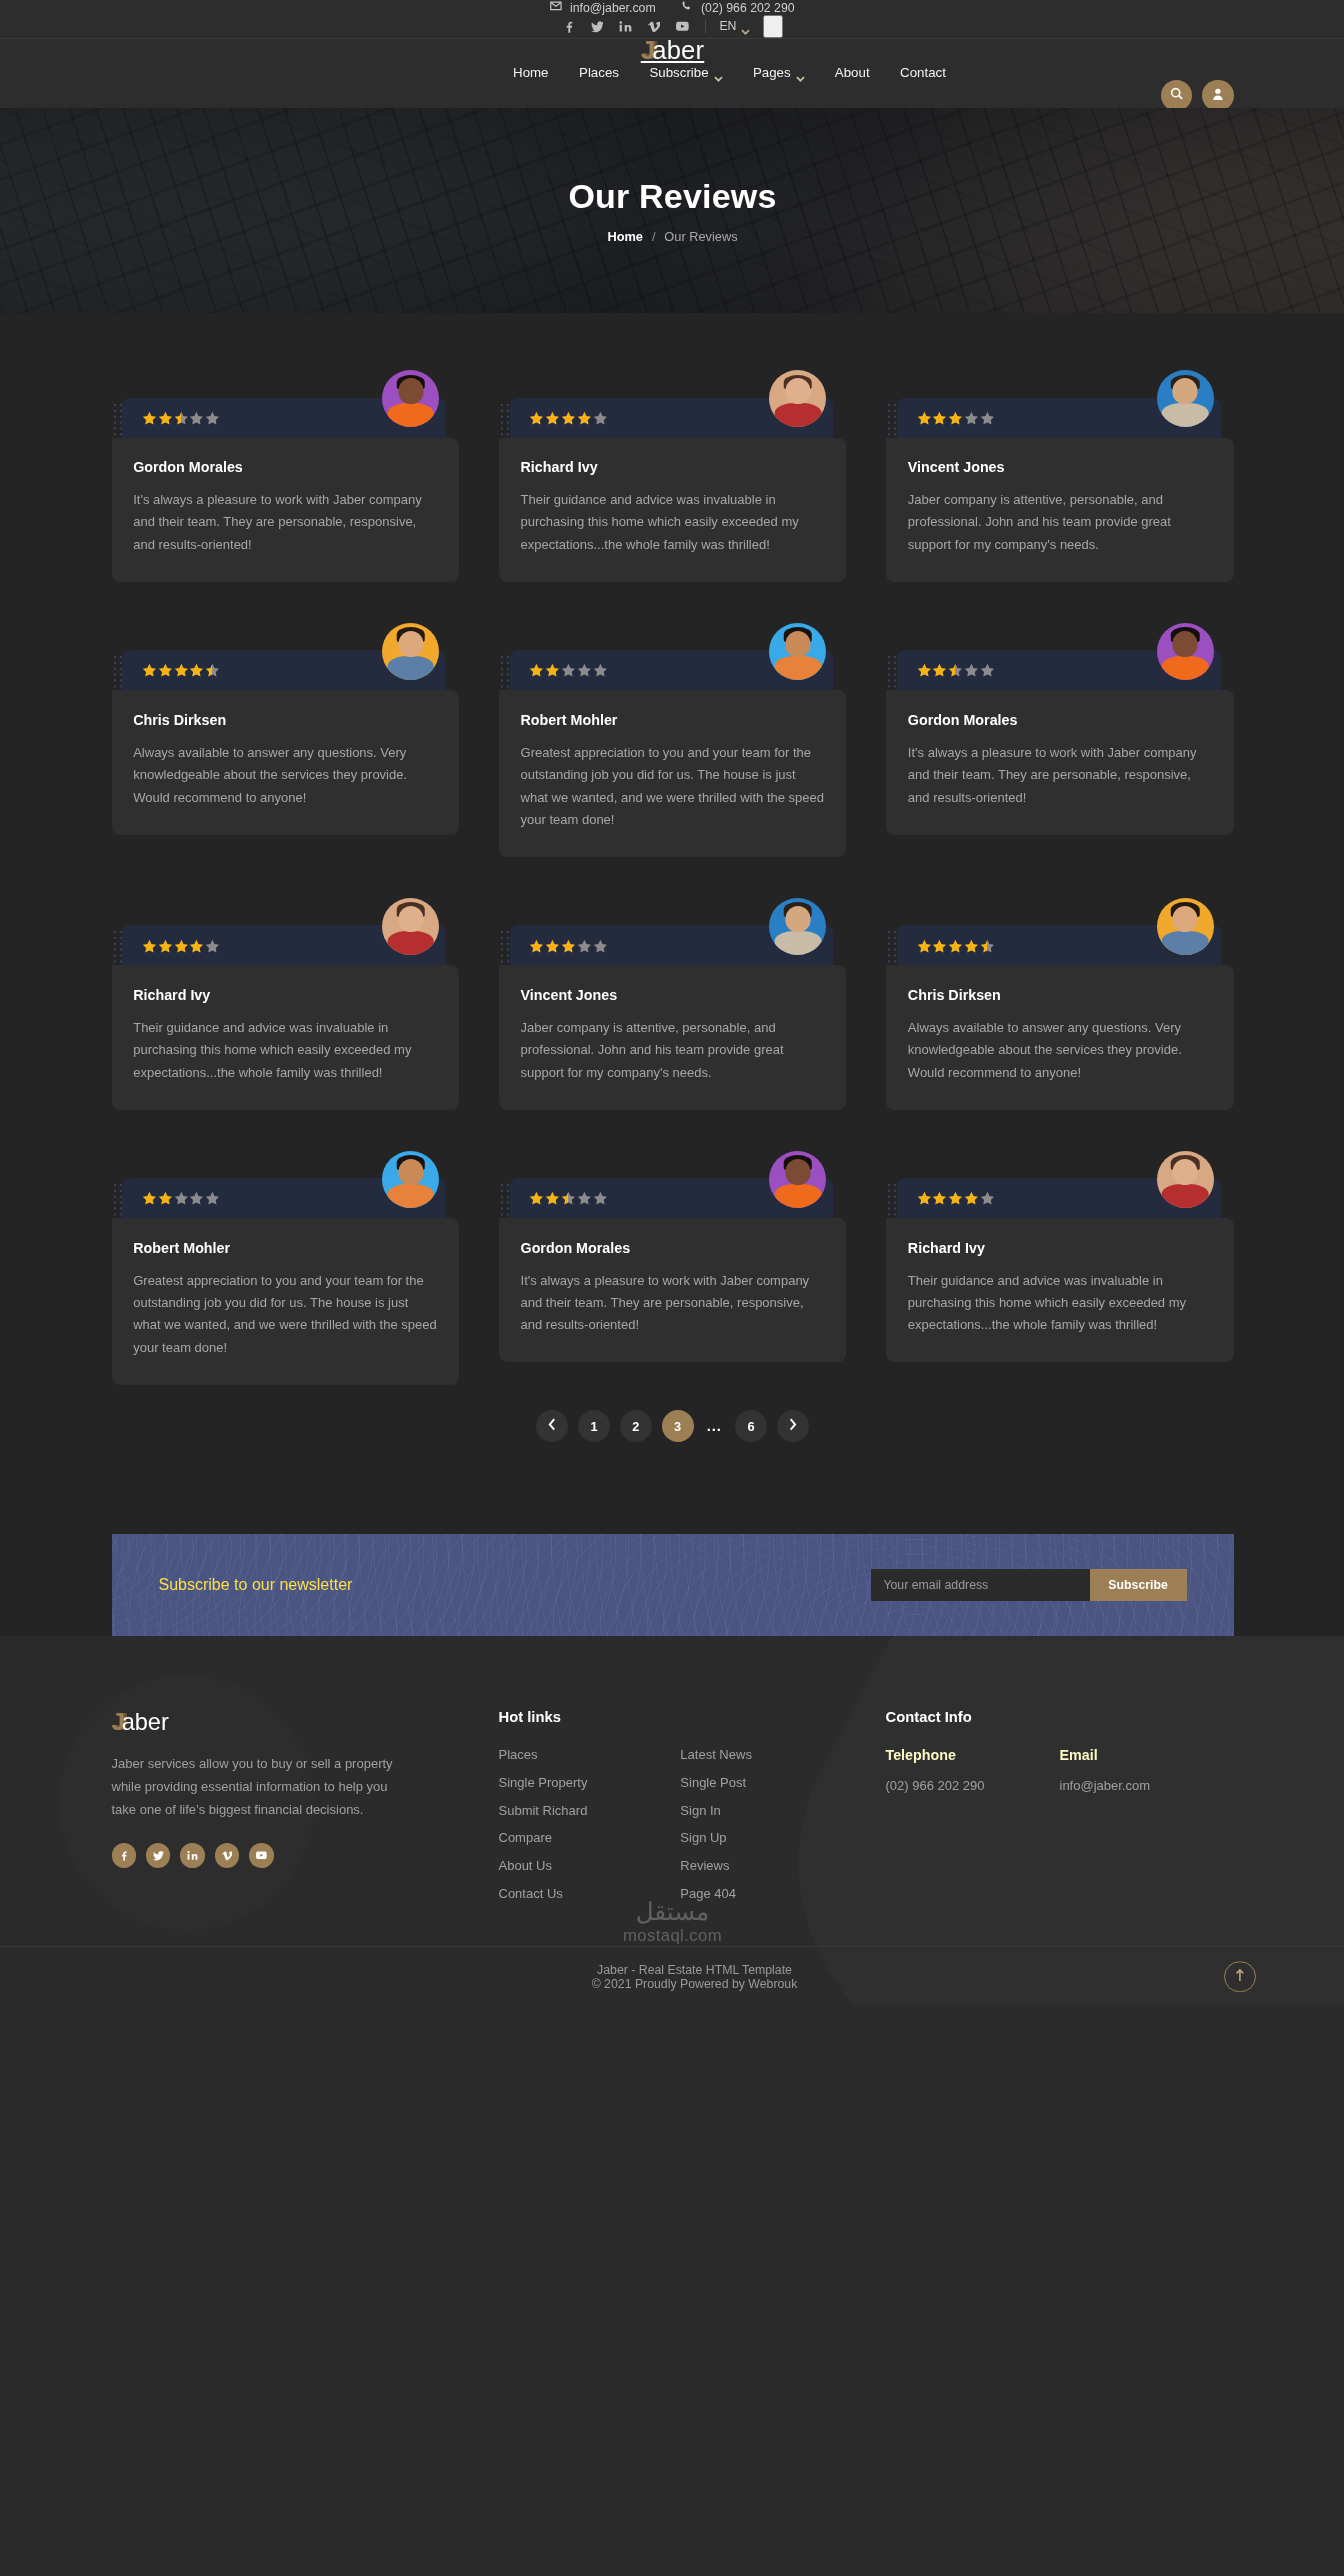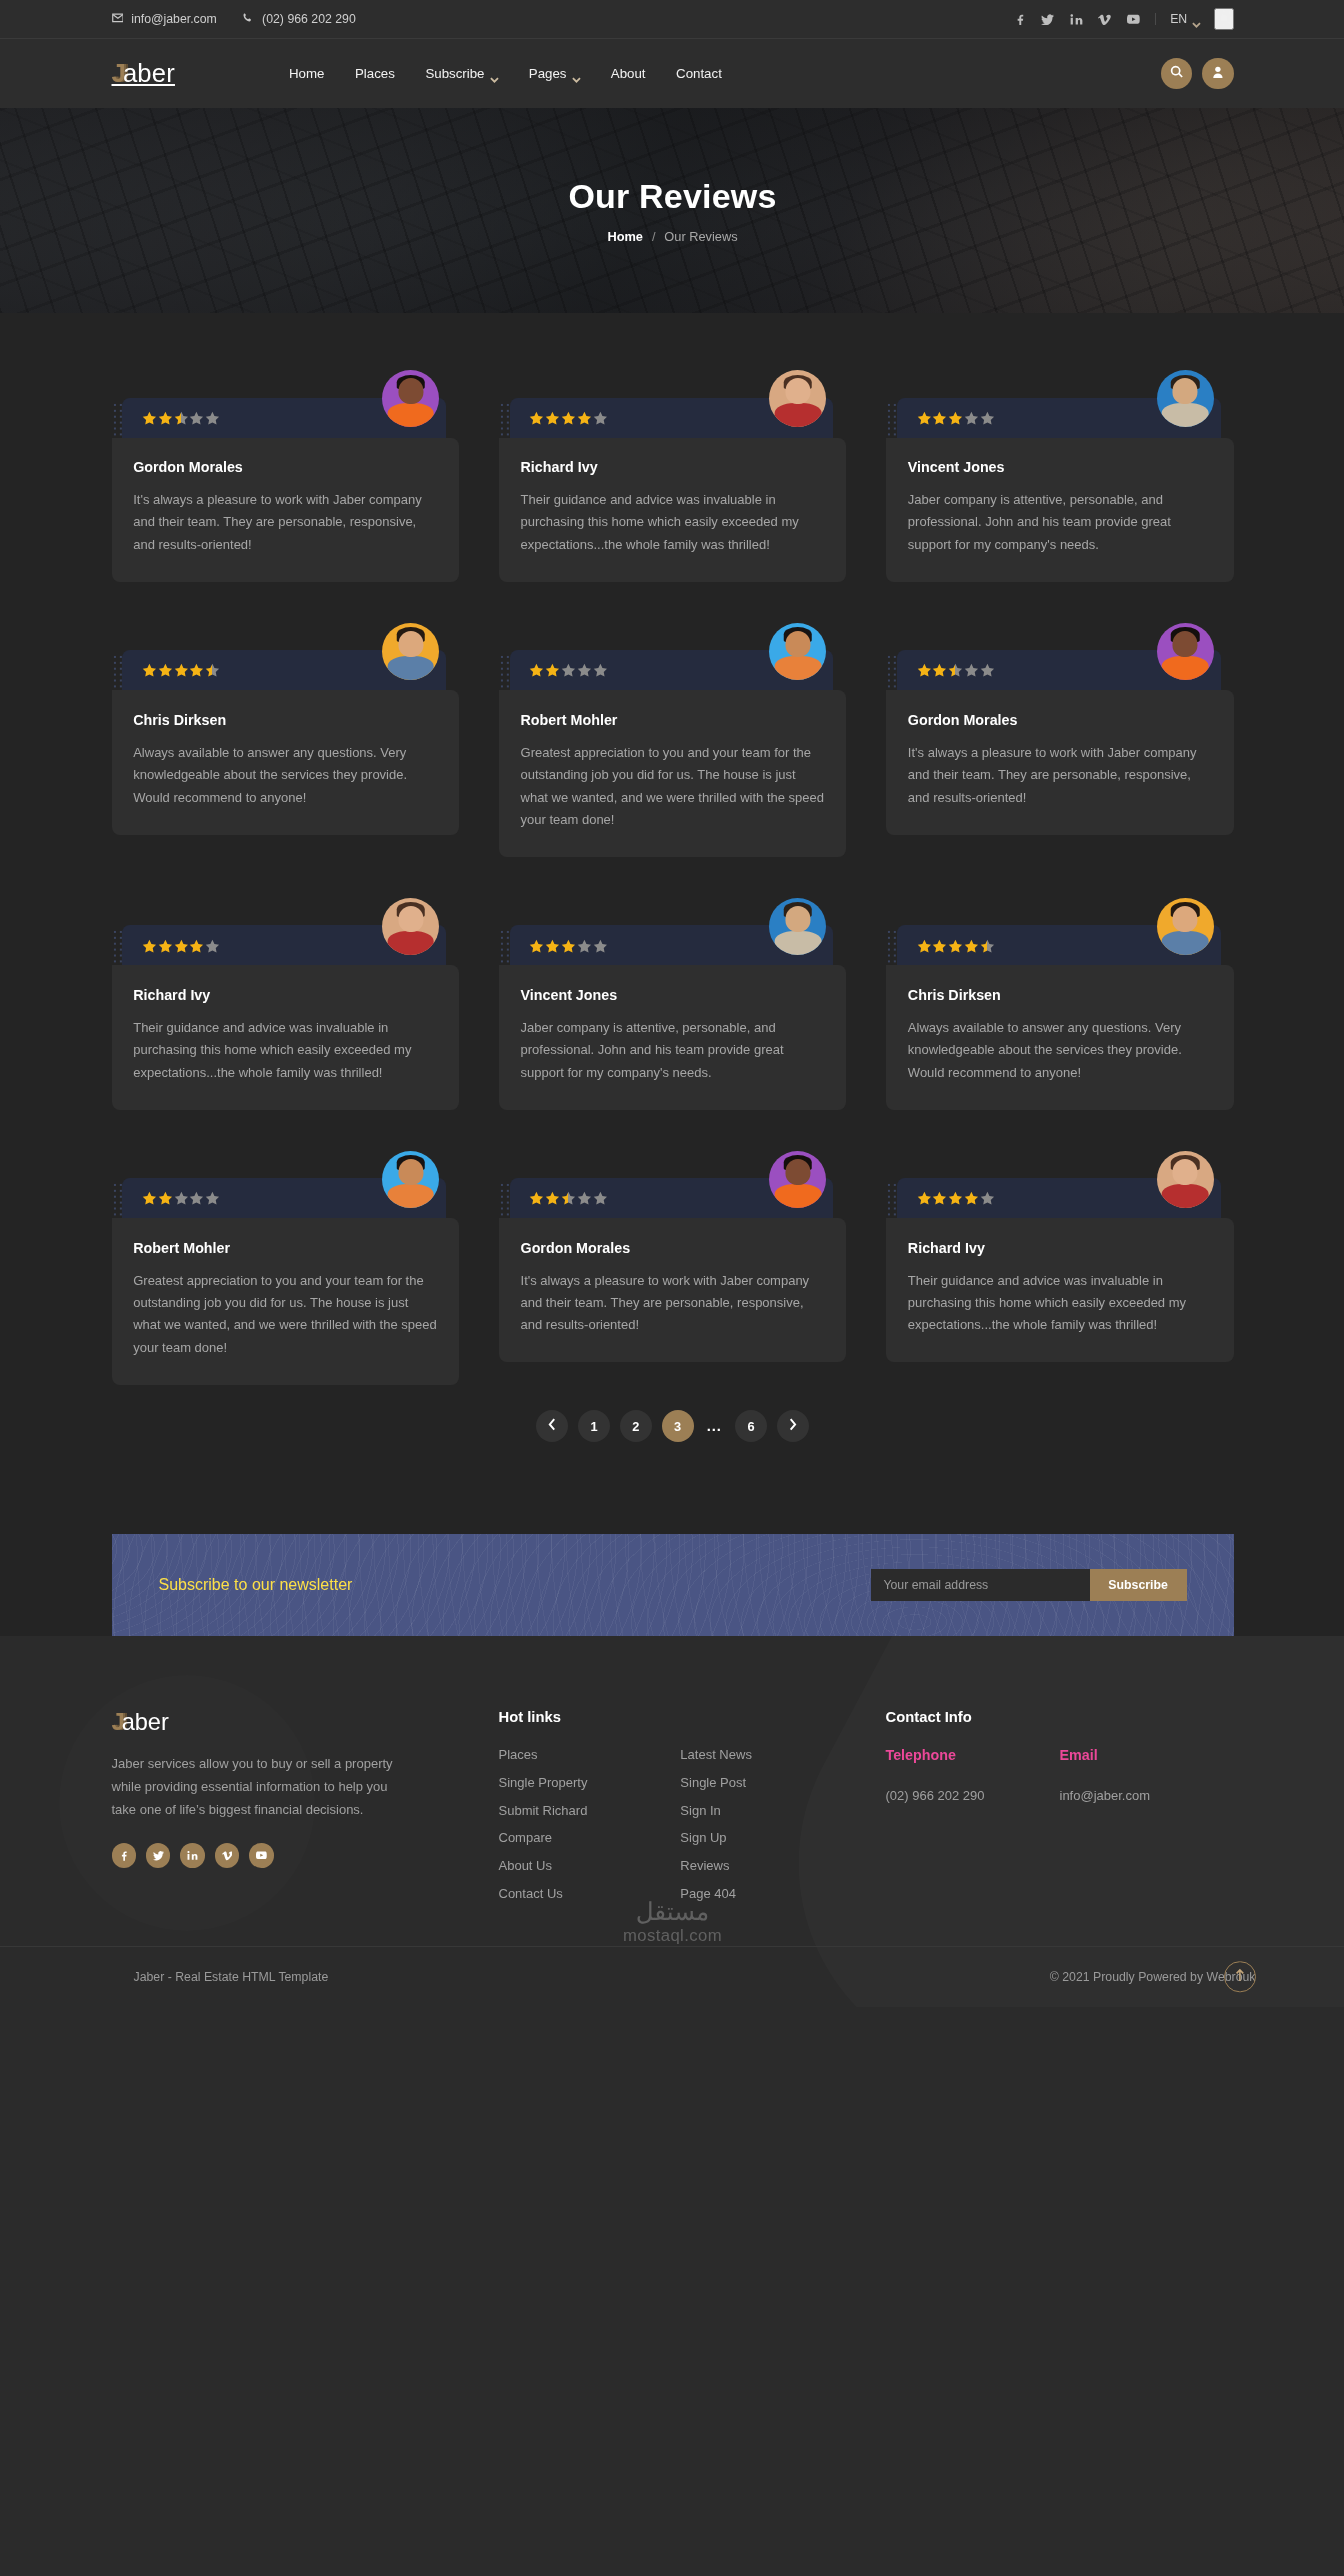--- a/index.html
+++ b/index.html
@@ -6,21 +6,21 @@
   * { box-sizing: border-box; margin: 0; padding: 0; }
   html, body {
     width: 1345px;
     background: #2b2b2b;
     font-family: "Liberation Sans", sans-serif;
     -webkit-font-smoothing: antialiased;
   }
   body { overflow-x: hidden; }
 
   .wrap { width: 1345px; margin: 0 auto; position: relative; }
-  .container { width: 1122px; margin: 0 auto; position: relative; }
+  .container { width: 1122px; margin: 0 auto; position: relative; flex-direction: column; }
 
   
   .topbar {
     height: 39px;
     background: #2d2d2d;
     border-bottom: 1px solid #3a3a3a;
     display: flex;
     align-items: center;
   }
   .topbar .container { display: flex; align-items: center; justify-content: space-between; }
@@ -237,21 +237,21 @@
   .f-soc {
     width: 24.6px; height: 24.6px; border-radius: 50%; background: #9c7f55;
     display: flex; align-items: center; justify-content: center; text-decoration: none;
   }
   .f-soc svg { width: 10.8px; height: 10.8px; fill: #ffffff; }
   .f-title { color: #ffffff; font-size: 14.8px; font-weight: 700; margin-bottom: 21.7px; }
   .f-links { display: grid; grid-template-columns: 1fr 1fr; column-gap: 15.7px; row-gap: 12.8px; }
   .f-links a { color: #a0a0a0; font-size: 13px; text-decoration: none; }
   .f-addr { color: #a0a0a0; font-size: 13px; line-height: 1.78; margin-bottom: 25.6px; max-width: 325px; }
   .f-contact-row { display: grid; grid-template-columns: 1fr 1fr; }
-  .f-sub { color: #ec4899; font-size: 14.3px; font-weight: 700; margin-bottom: 25px; }
+  .f-sub { color: #fef9c3; font-size: 14.3px; font-weight: 700; margin-bottom: 15px; }
   .f-val { color: #a0a0a0; font-size: 13px; }
 
   .footer-bottom {
     border-top: 1px solid #383838;
     position: relative; z-index: 2;
     height: 61px; display: flex; align-items: center; padding-left: 44px;
   }
   .footer-bottom .container { display: flex; align-items: center; justify-content: space-between; }
   .fb-left, .fb-right { color: #9a9a9a; font-size: 12.3px; }
   .to-top {

